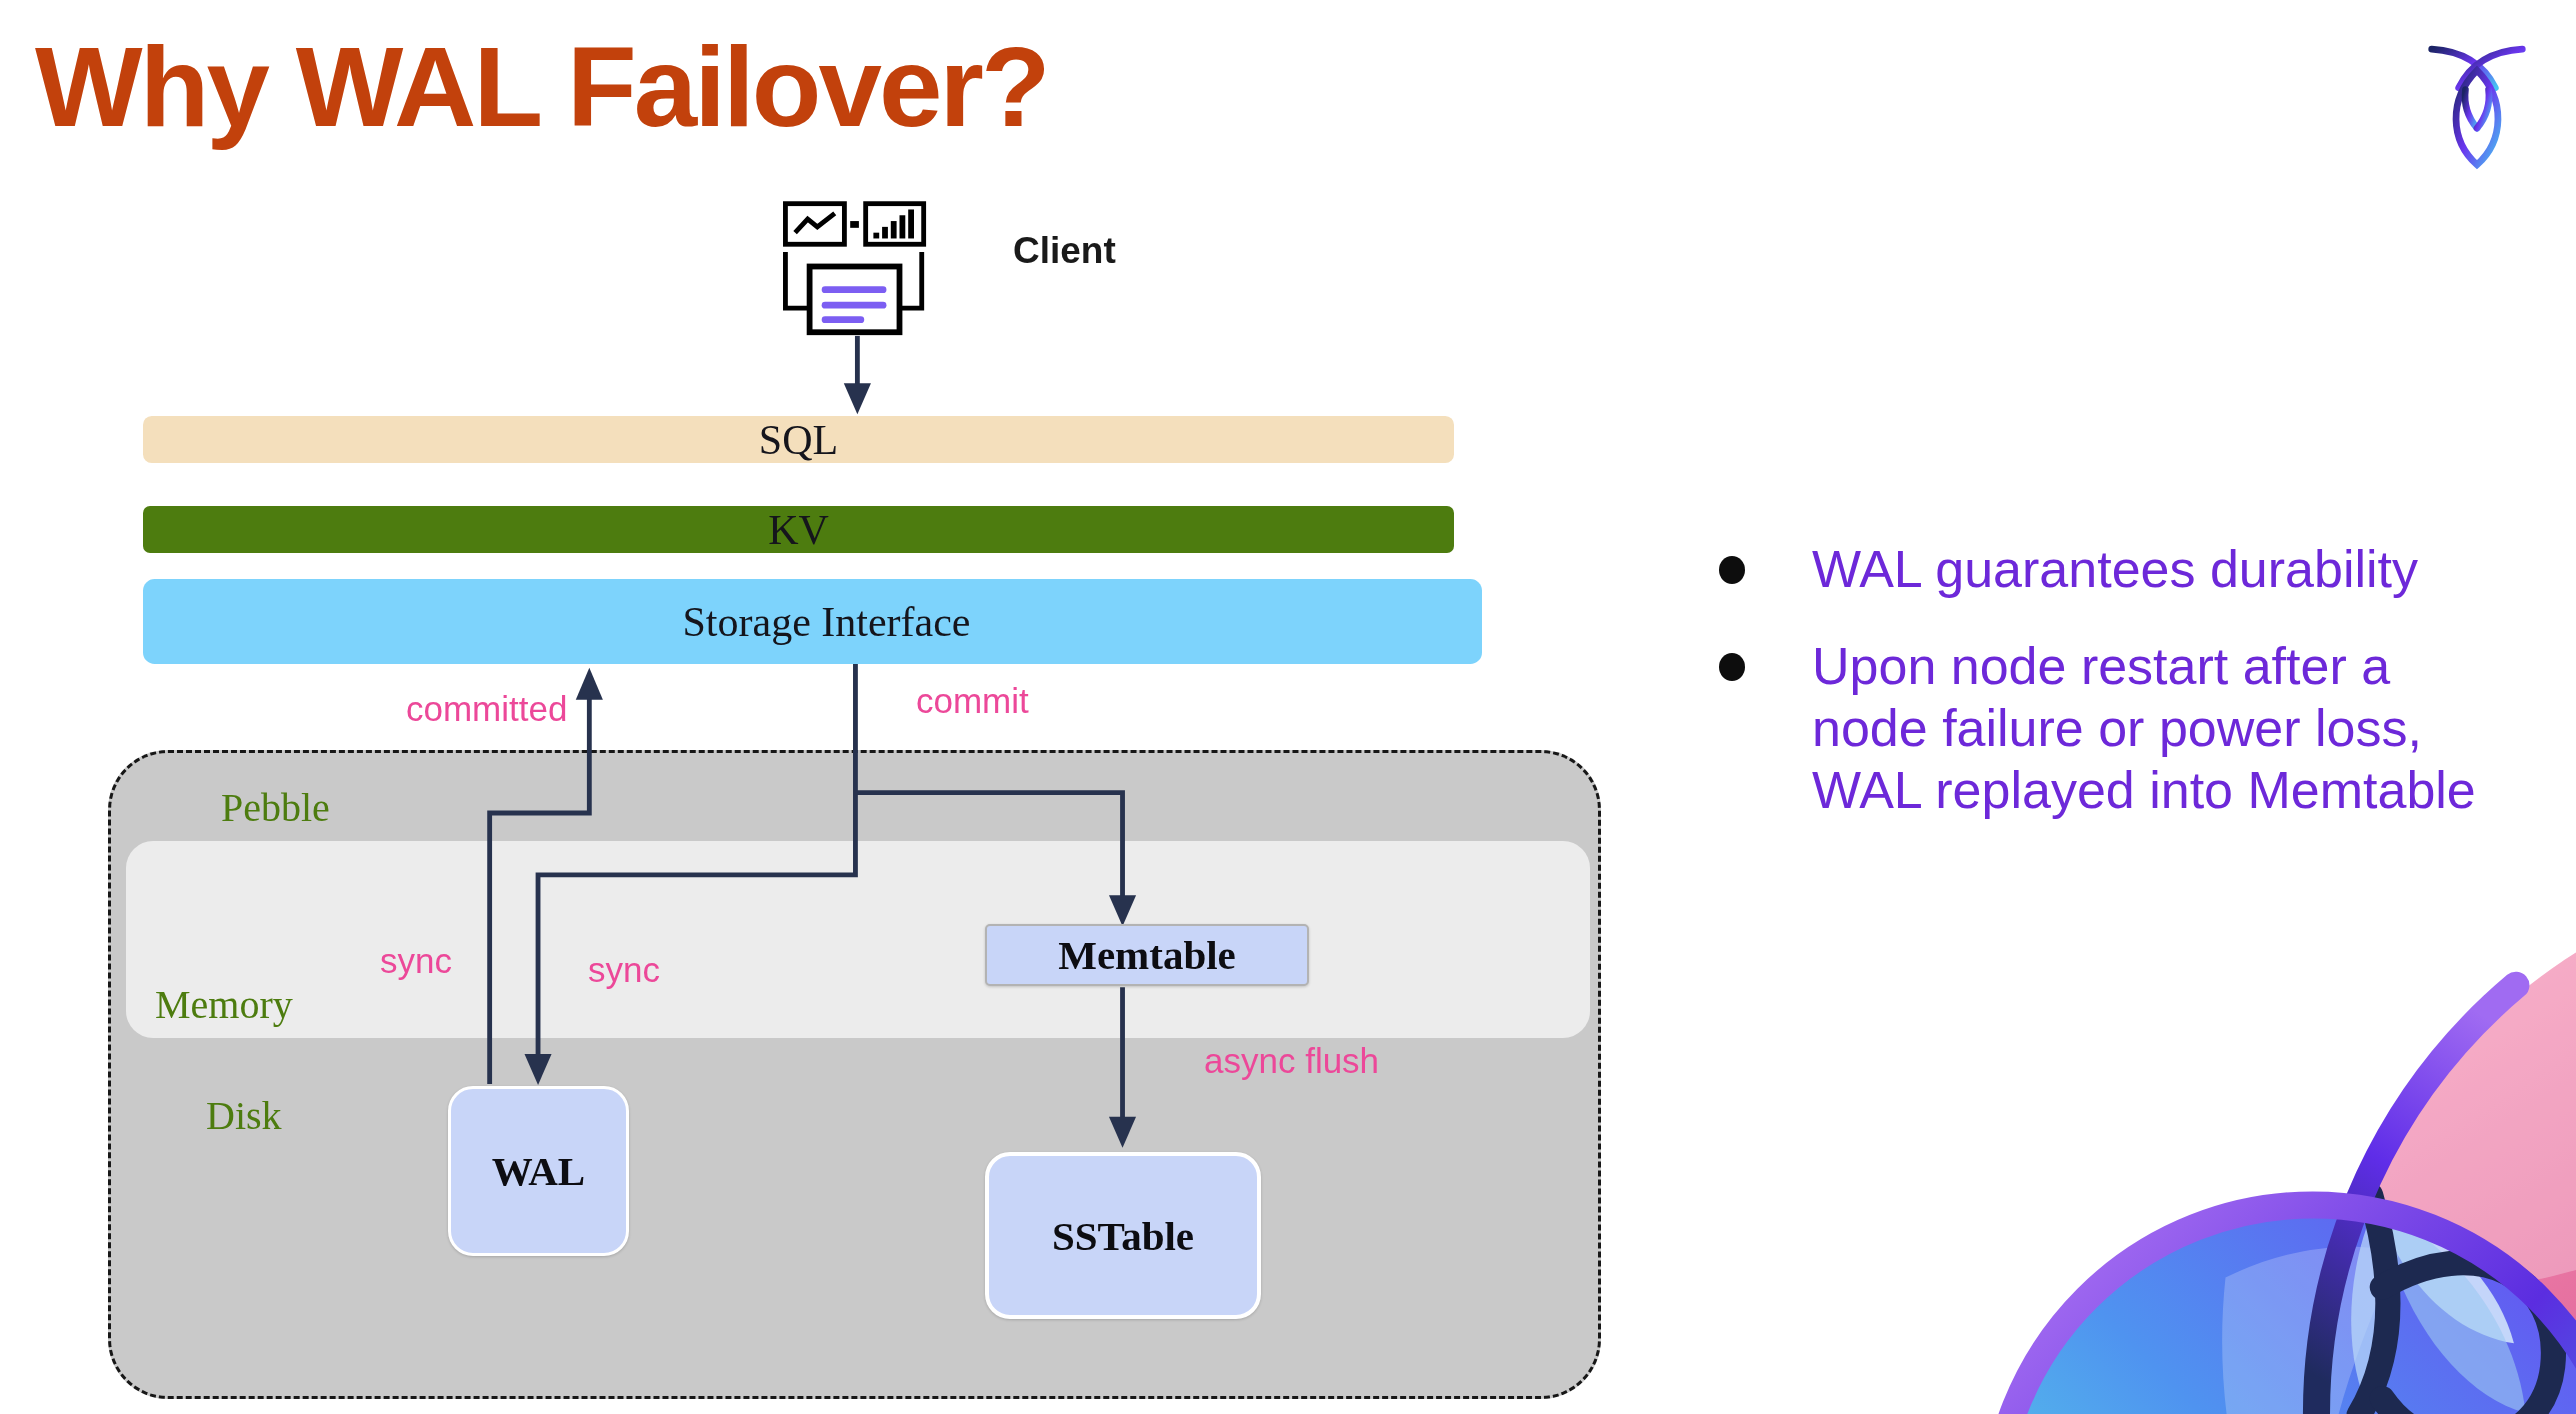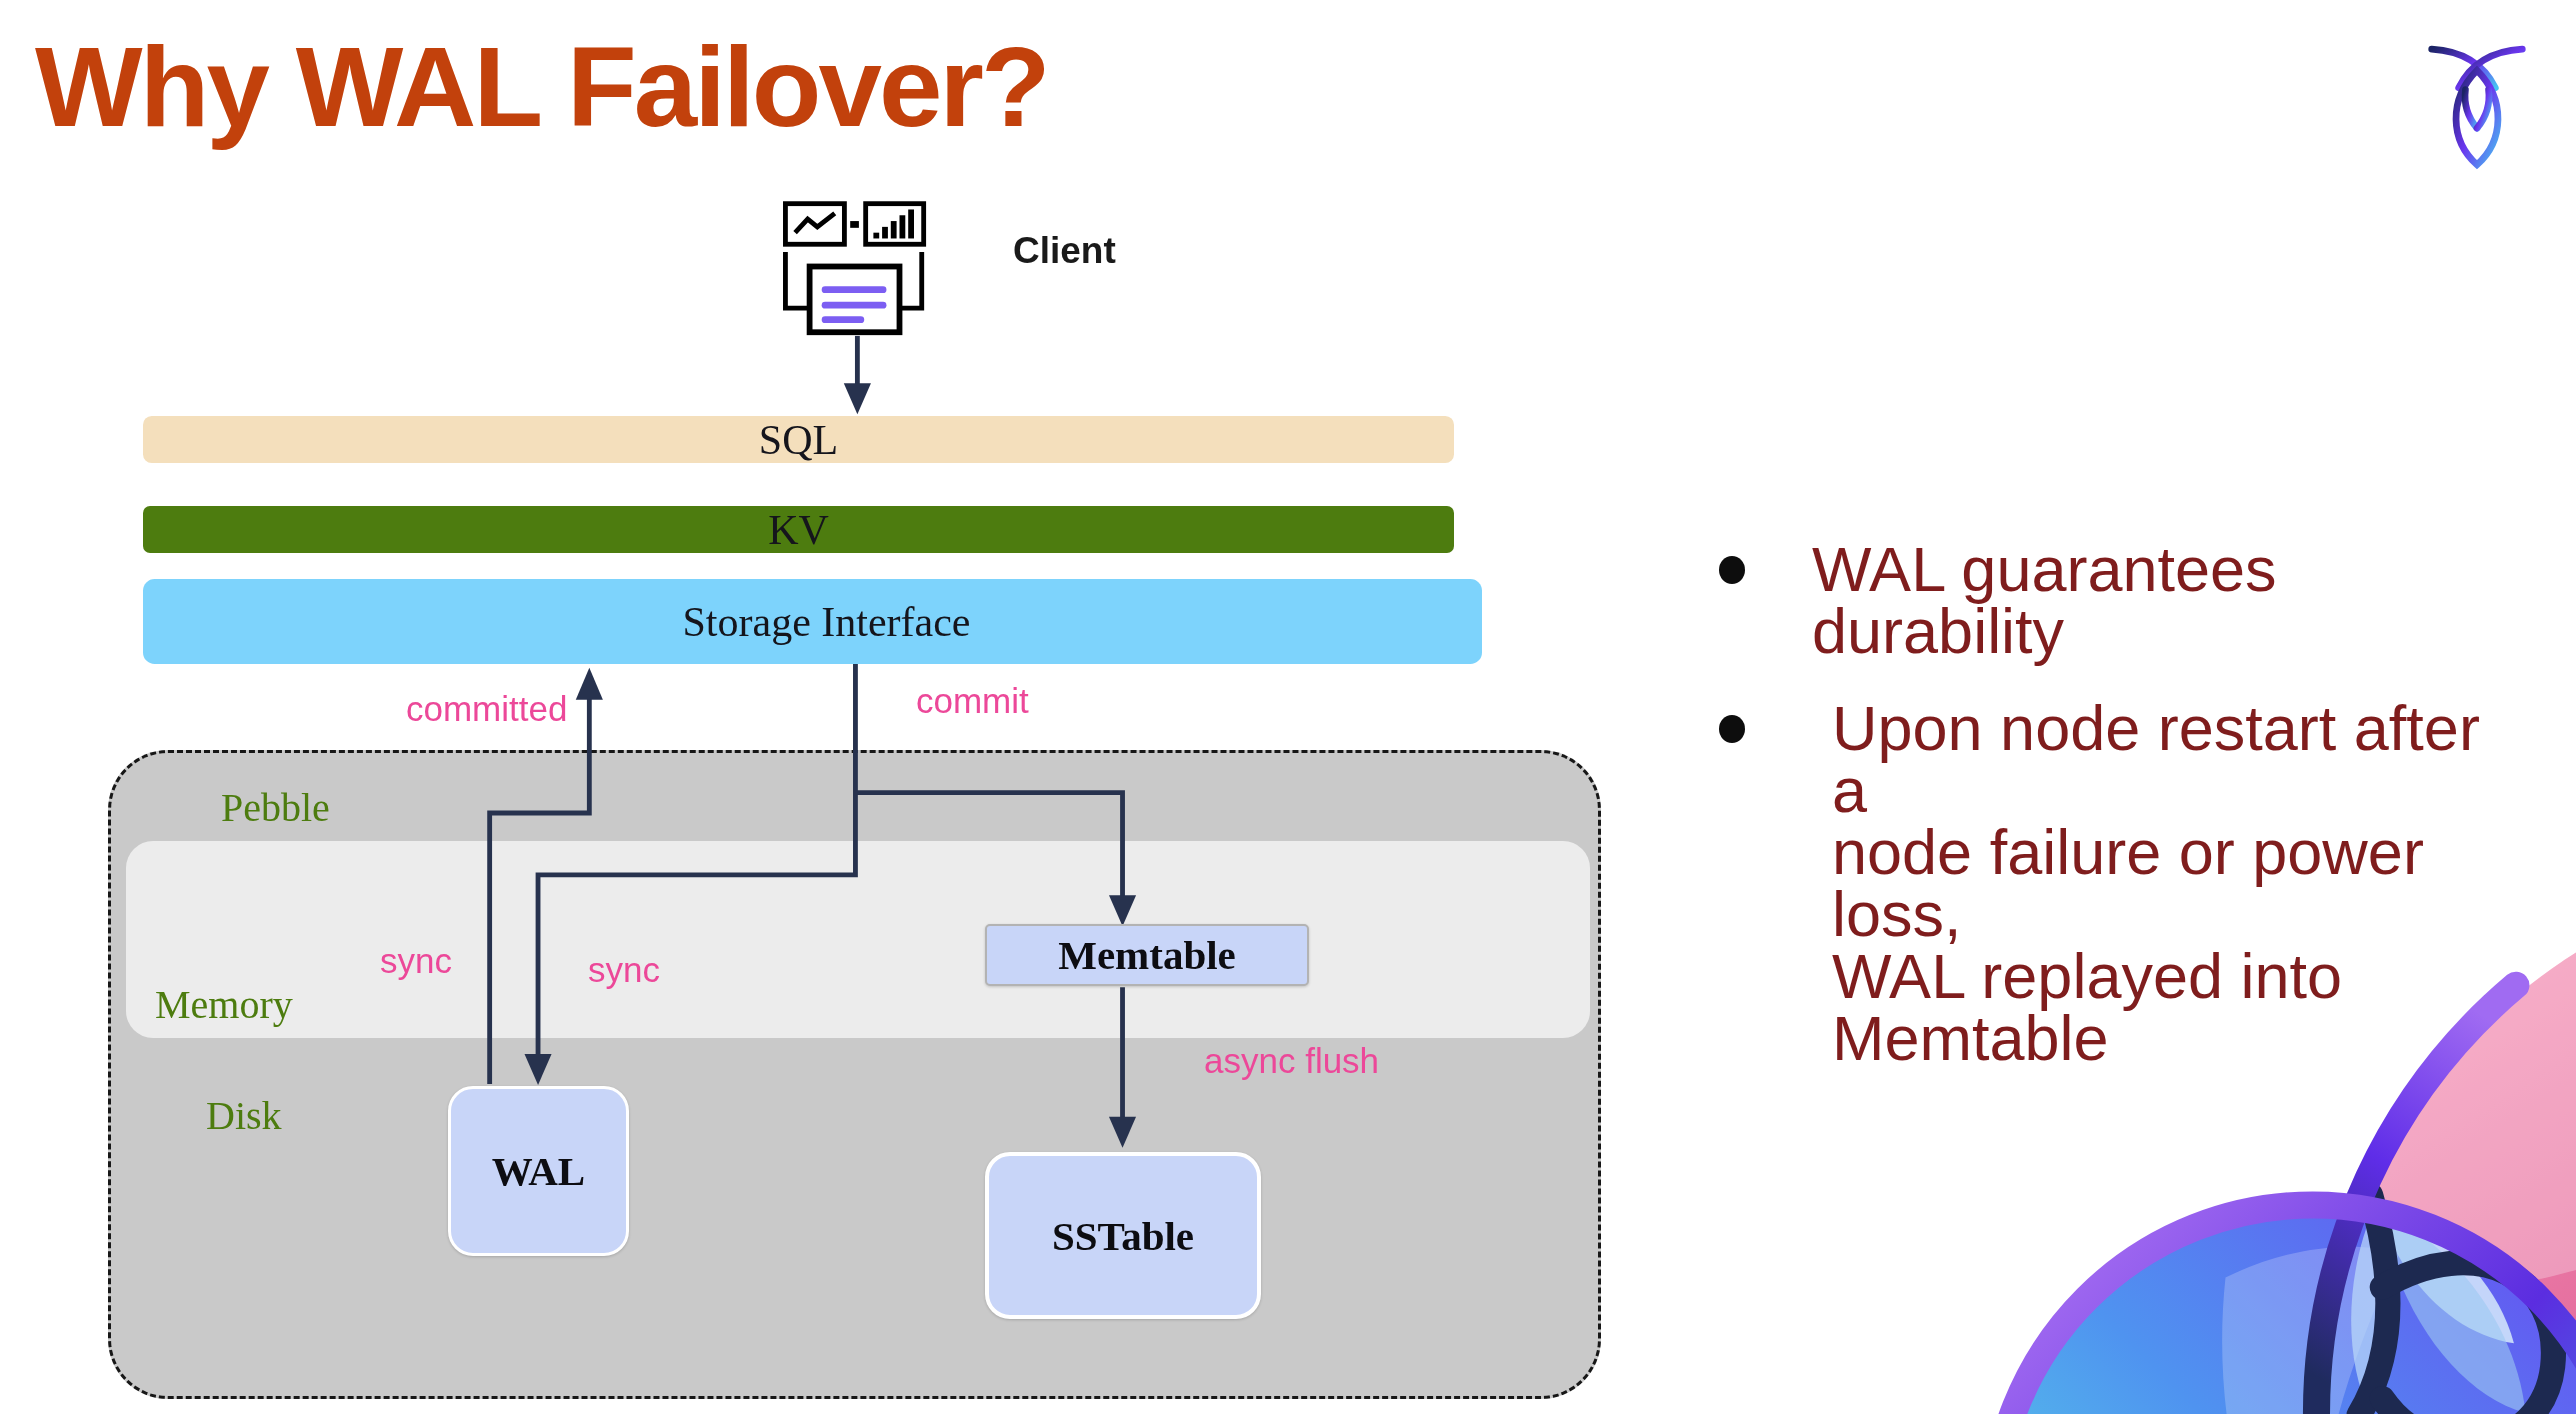--- a/index.html
+++ b/index.html
@@ -45,22 +45,22 @@
   .node-box{
     background:#c8d5f8;display:flex;align-items:center;justify-content:center;
     font-family:"Liberation Serif",serif;font-weight:700;font-size:41px;color:#0d0d12;
     box-sizing:border-box;box-shadow:0 1px 2.9px rgba(0,0,0,0.18);
   }
   .box-wal{left:448px;top:1086px;width:181px;height:170px;border:3.9px solid #ffffff;border-radius:25px;}
   .box-memtable{left:985px;top:924px;width:324px;height:62px;border:2.9px solid #b3b3b3;border-radius:5px;}
   .box-sstable{left:985px;top:1152px;width:276px;height:167px;border:4.8px solid #ffffff;border-radius:25px;}
   
   .bullets{left:1719px;top:538px;width:774px;}
-  .bullet{display:flex;align-items:flex-start;font-size:63px;line-height:62px;color:#7f1d1d;}
-  .bullet + .bullet{margin-top:35px;gap:20px;}
+  .bullet{display:flex;align-items:flex-start;font-size:52px;line-height:62px;color:#6d28d9;}
+  .bullet + .bullet{margin-top:35px;}
   .bullet-dot{
     flex:0 0 auto;width:26px;height:28px;border-radius:50%;background:#0d0d0d;
     margin:18.4px 67px 0 0;
   }
   svg{display:block;}
   .overlay{pointer-events:none;}
 </style>
 </head>
 <body>
 

